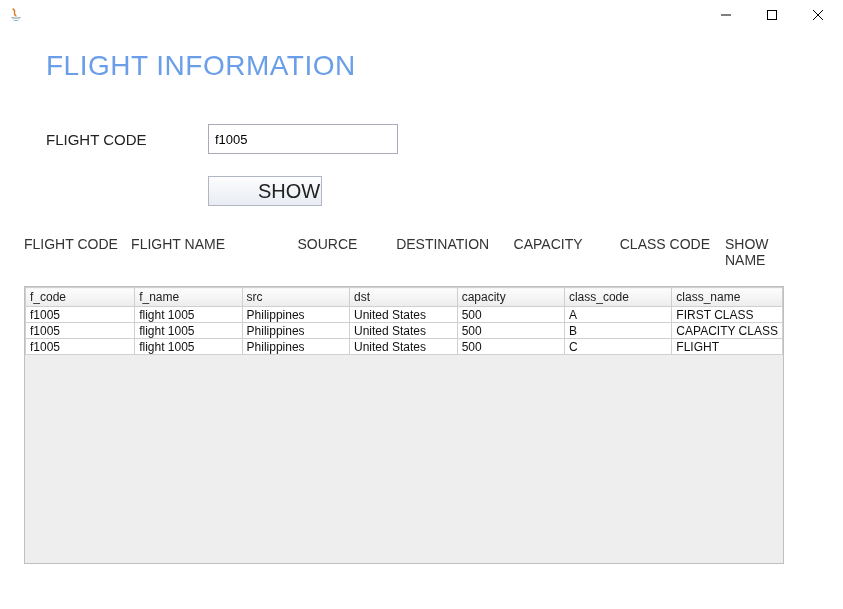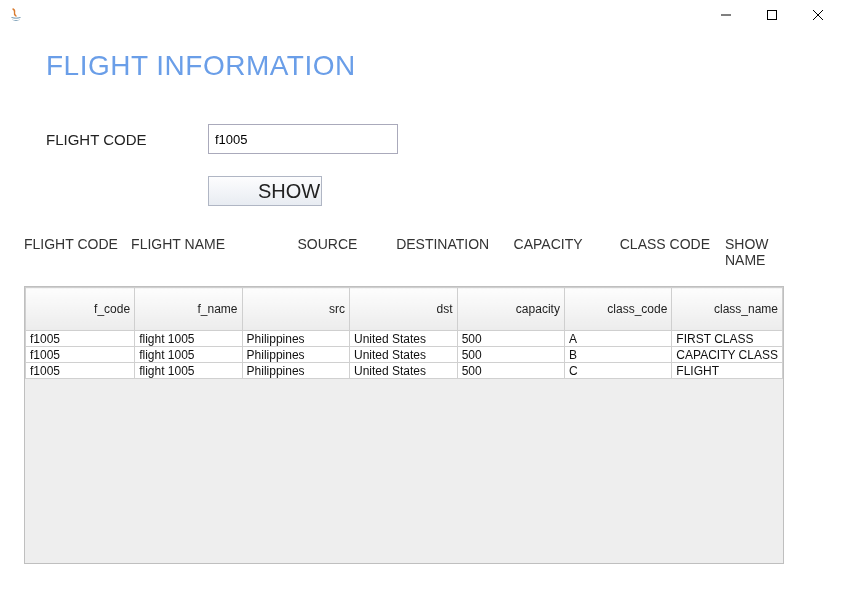--- a/index.html
+++ b/index.html
@@ -118,22 +118,22 @@
     table.data-table {
       width: 100%;
       border-collapse: collapse;
       font-size: 12px;
       background: #eeeeee;
     }
     table.data-table thead th {
       background: linear-gradient(#fdfdfd, #ececec);
       border: 1px solid #cfcfcf;
       font-weight: 400;
-      padding: 14px 4px;
-      text-align: right;
+      padding: 2px 4px;
+      text-align: left;
       color: #222;
       height: 18px;
     }
     table.data-table tbody td {
       background: #ffffff;
       border: 1px solid #d0d0d0;
       padding: 0 4px;
       height: 16px;
       color: #111;
       text-align: left;

